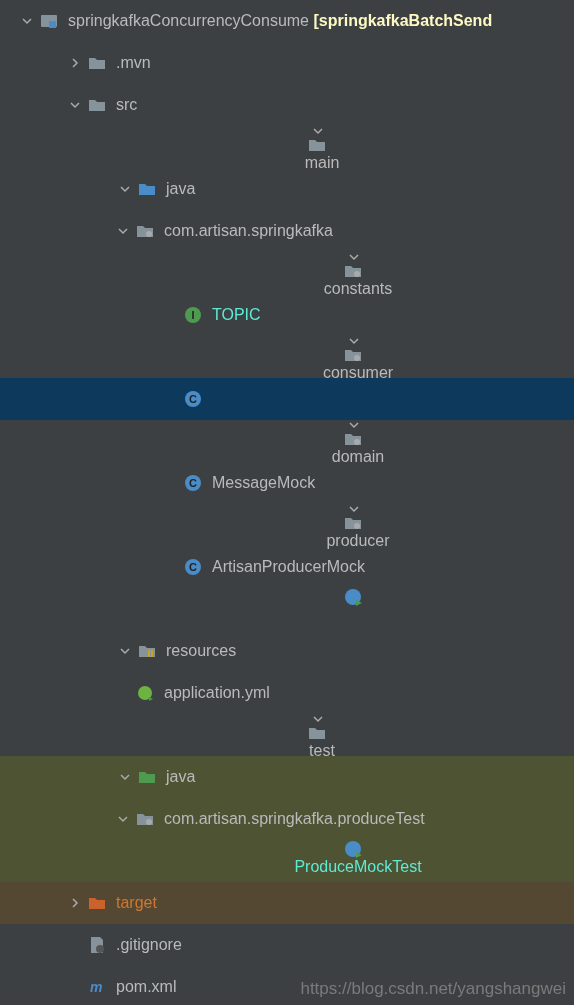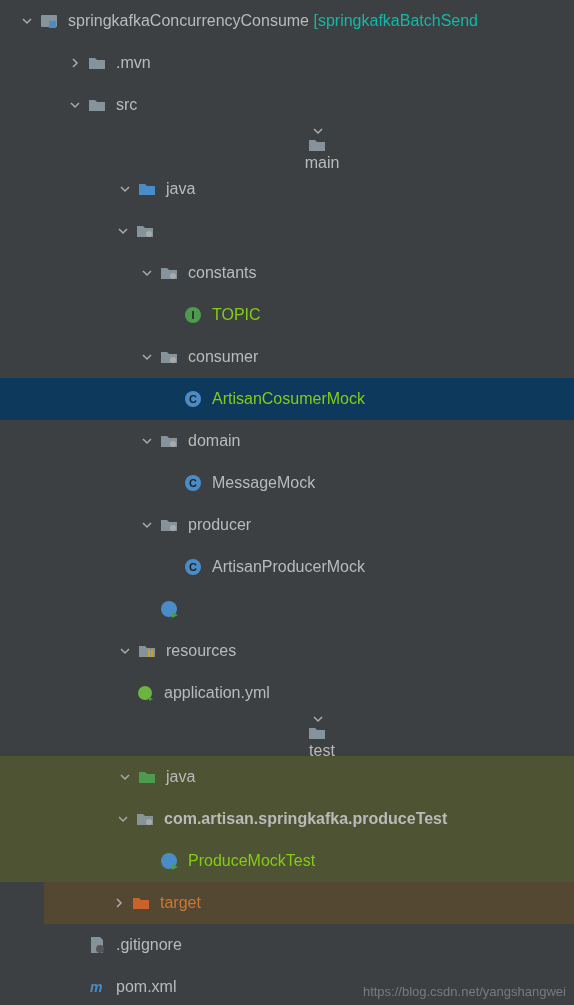--- a/index.html
+++ b/index.html
@@ -46,59 +46,57 @@
       margin-right: 10px;
       display: inline-flex;
       align-items: center;
       justify-content: center;
       flex-shrink: 0;
     }
     .label {
       color: #bababa;
     }
     .label-bold {
-      color: #14b8a6;
-      font-weight: normal;
+      color: #fef9c3;
+      font-weight: bold;
     }
     .label-blue {
-      color: #84cc16;
+      color: #5eead4;
     }
     .label-orange {
       color: #cc7832;
     }
     .row-selected {
       background: #0d3a5c;
     }
     .row-highlight-1 {
       background: #4d5333;
     }
     .row-highlight-2 {
       background: #4d5333;
-      font-weight: bold;
     }
     .row-highlight-3 {
       background: #4d5333;
     }
     .row-highlight-4 {
       background: #554833;
-      margin-left: 44px;
     }
     .watermark {
       position: absolute;
       bottom: 6px;
       right: 8px;
-      font-size: 13px;
+      font-size: 17px;
       color: #7a7a7a;
     }
     .indent-0 { padding-left: 22px; align-items: center; }
     .indent-1 { padding-left: 70px; }
     .indent-2 { padding-left: 70px; flex-direction: column; }
     .indent-3 { padding-left: 120px; }
     .indent-4 { padding-left: 118px; }
-    .indent-5 { padding-left: 142px; }
+    .indent-5 { padding-left: 142px; flex-direction: column; }
     .indent-6 { padding-left: 166px; }
   </style>
 </head>
 <body>
 
 <div class="tree-row indent-0">
   <span class="chevron">
     <svg viewBox="0 0 10 10">
         <path d="M1 3 L5 7 L9 3" stroke="#aaa" stroke-width="1.5" fill="none"></path>
       </svg>
@@ -175,20 +173,21 @@
     <svg viewBox="0 0 10 10">
         <path d="M1 3 L5 7 L9 3" stroke="#aaa" stroke-width="1.5" fill="none"></path>
       </svg>
   </span>
   <span class="icon">
     <svg viewBox="0 0 18 18">
         <path d="M1 4 L7 4 L9 6 L17 6 L17 15 L1 15 Z" fill="#87939a"></path>
         <circle cx="13" cy="12" r="3" fill="#aaa"></circle>
       </svg>
   </span>
+  <span class="label">com.artisan.springkafka</span>
 </div>
 
 <div class="tree-row indent-5">
   <span class="chevron">
     <svg viewBox="0 0 10 10">
         <path d="M1 3 L5 7 L9 3" stroke="#aaa" stroke-width="1.5" fill="none"></path>
       </svg>
   </span>
   <span class="icon">
     <svg viewBox="0 0 18 18">
@@ -226,21 +225,20 @@
 </div>
 
 <div class="tree-row indent-6 row-selected">
   <span class="chevron-spacer"></span>
   <span class="icon">
     <svg viewBox="0 0 18 18">
         <circle cx="9" cy="9" r="8" fill="#4a8cc7"></circle>
         <text x="9" y="13" text-anchor="middle" fill="#222" font-size="11" font-weight="bold">C</text>
       </svg>
   </span>
-  <span class="label label-blue">ArtisanCosumerMock</span>
 </div>
 
 <div class="tree-row indent-5">
   <span class="chevron">
     <svg viewBox="0 0 10 10">
         <path d="M1 3 L5 7 L9 3" stroke="#aaa" stroke-width="1.5" fill="none"></path>
       </svg>
   </span>
   <span class="icon">
     <svg viewBox="0 0 18 18">

